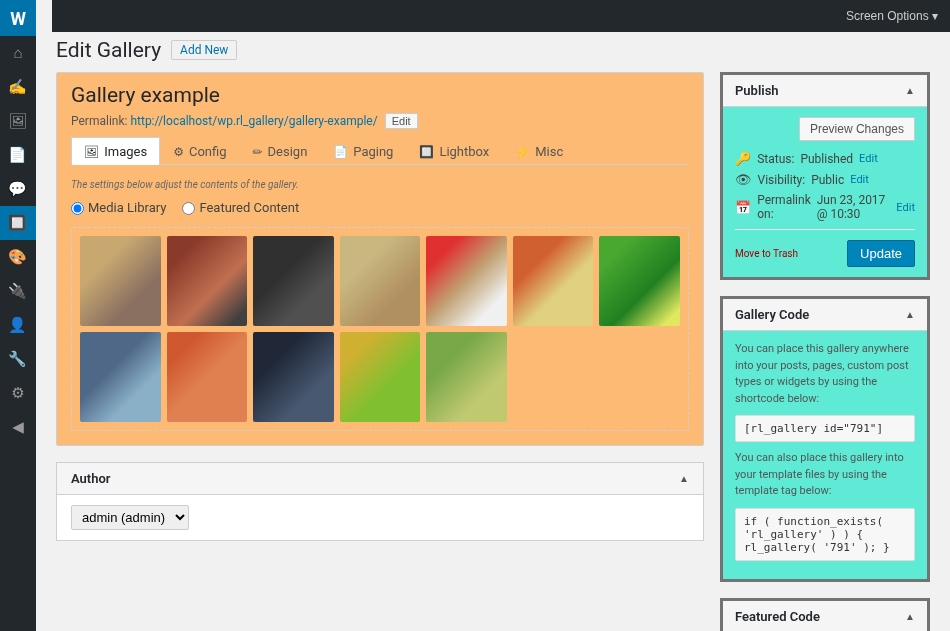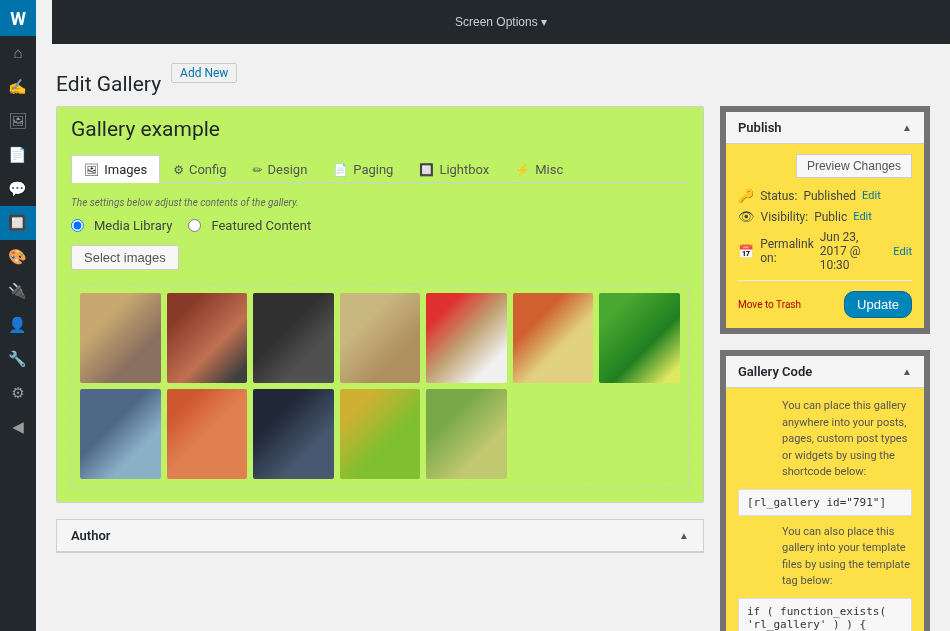--- a/index.html
+++ b/index.html
@@ -37,24 +37,24 @@
     #main {
       flex: 1;
       display: flex;
       flex-direction: column;
       overflow: hidden;
     }
 
     
     #topbar {
       background: #23282d;
-      height: 44px;
+      height: 32px;
       display: flex;
       align-items: center;
-      justify-content: center;
+      justify-content: flex-end;
       padding: 0 12px;
       margin-left: 16px;
     }
     .screen-options-btn {
       color: #ccc;
       font-size: 12px;
       background: none;
       border: none;
       cursor: pointer;
       display: flex; align-items: center; gap: 3px;
@@ -79,21 +79,21 @@
       color: #0073aa;
       font-size: 12px;
       padding: 2px 8px;
       cursor: pointer;
       border-radius: 2px;
       text-decoration: none;
     }
 
     
     .card {
-      background: #bef264;
+      background: #fdba74;
       border: 1px solid #ccd0d4;
       border-radius: 2px;
       margin-bottom: 16px;
     }
     .card-header {
       padding: 10px 14px 8px;
     }
     .card-header h2 {
       font-size: 21px;
       font-weight: 400;
@@ -154,21 +154,21 @@
       font-style: italic;
       color: #666;
       font-size: 10px;
       margin-bottom: 10px;
     }
     .radio-group {
       display: flex; align-items: center; gap: 16px;
       margin-bottom: 12px;
     }
     .radio-label {
-      display: flex; align-items: center; gap: 10px;
+      display: flex; align-items: flex-end; gap: 4px;
       font-size: 13px;
       cursor: pointer;
     }
     .select-images-btn {
       background: #f7f7f7;
       border: 1px solid #ccc;
       padding: 4px 12px;
       font-size: 13px;
       cursor: pointer;
       margin-bottom: 14px;
@@ -226,22 +226,22 @@
       border-radius: 2px;
     }
 
     
     #right-col {
       width: 210px;
       flex-shrink: 0;
     }
 
     .right-box {
-      background: #fde047;
-      border: 6px solid #737373;
+      background: #5eead4;
+      border: 3px solid #737373;
       margin-bottom: 16px;
     }
     .right-box-header {
       background: #f5f5f5;
       border-bottom: 1px solid #ccd0d4;
       padding: 8px 12px;
       display: flex; align-items: center; justify-content: space-between;
     }
     .right-box-header h3 {
       font-size: 13px;
@@ -279,40 +279,39 @@
       margin-top: 8px;
     }
     .trash-link { color: #a00; text-decoration: none; font-size: 10px; }
     .update-btn {
       background: #0085ba;
       color: #fff;
       border: 1px solid #006799;
       padding: 5px 12px;
       font-size: 13px;
       cursor: pointer;
-      border-radius: 10px;
+      border-radius: 2px;
     }
 
     
     .code-block {
       background: #f7f7f7;
       border: 1px solid #ddd;
       padding: 6px 8px;
       font-family: monospace;
       font-size: 11px;
       color: #333;
       margin: 8px 0;
       border-radius: 2px;
     }
     .gallery-code-desc {
       font-size: 11px;
       color: #555;
       line-height: 1.5;
       margin-bottom: 6px;
-      margin-left: 44px;
     }
 
     
     .collapse-icon {
       font-size: 10px;
       color: #555;
     }
 
     
     .t1 { background: linear-gradient(135deg, #c8a870 30%, #8a7060 70%); }
@@ -347,31 +346,36 @@
   <div class="sidebar-icon">◀</div>
 </nav>
 
 <div id="main">
 
   <div id="topbar">
     <button class="screen-options-btn">Screen Options ▾</button>
   </div>
 
   <div style="padding: 6px 20px 0 20px; display:flex; align-items:center; gap:10px;">
-    <h1 style="font-size:21px; font-weight:400; color:#23282d;margin-top:22px;">Edit Gallery</h1>
+    <h1 style="font-size:21px; font-weight:400; color:#23282d;">Edit Gallery</h1>
     <a class="add-new-btn" href="#">Add New</a>
   </div>
 
   <div id="content">
 
     <div id="left-col">
 
       <div class="card">
         <div class="card-header">
           <h2>Gallery example</h2>
+          <div class="permalink">
+            <span>Permalink:</span>
+            <a href="#">http://localhost/wp.rl_gallery/gallery-example/</a>
+            <button class="permalink-edit-btn">Edit</button>
+          </div>
         </div>
 
         <div class="tabs">
           <div class="tab active">
             <span class="tab-icon">🖼</span>
             <span>Images</span>
           </div>
           <div class="tab">
             <span class="tab-icon">⚙</span>
             <span>Config</span>
@@ -401,21 +405,20 @@
             <label class="radio-label">
               <input type="radio" name="source" checked="" style="">
               <span>Media Library</span>
             </label>
             <label class="radio-label">
               <input type="radio" name="source" style="">
               <span>Featured Content</span>
             </label>
           </div>
 
-          <button class="select-images-btn">Select images</button>
 
           
           <div class="gallery-grid">
             <div class="gallery-row">
               <div class="gallery-thumb t1"></div>
               <div class="gallery-thumb t2"></div>
               <div class="gallery-thumb t3"></div>
               <div class="gallery-thumb t4"></div>
               <div class="gallery-thumb t5"></div>
               <div class="gallery-thumb t6"></div>
@@ -433,20 +436,25 @@
             </div>
           </div>
         </div>
       </div>
 
       <div class="meta-box">
         <div class="meta-box-header">
           <h3>Author</h3>
           <span class="collapse-icon">▲</span>
         </div>
+        <div class="meta-box-body">
+          <select class="author-select">
+            <option>admin (admin)</option>
+          </select>
+        </div>
       </div>
 
     </div>
 
     <div id="right-col">
 
       <div class="right-box">
         <div class="right-box-header">
           <h3>Publish</h3>
           <span class="collapse-icon">▲</span>

